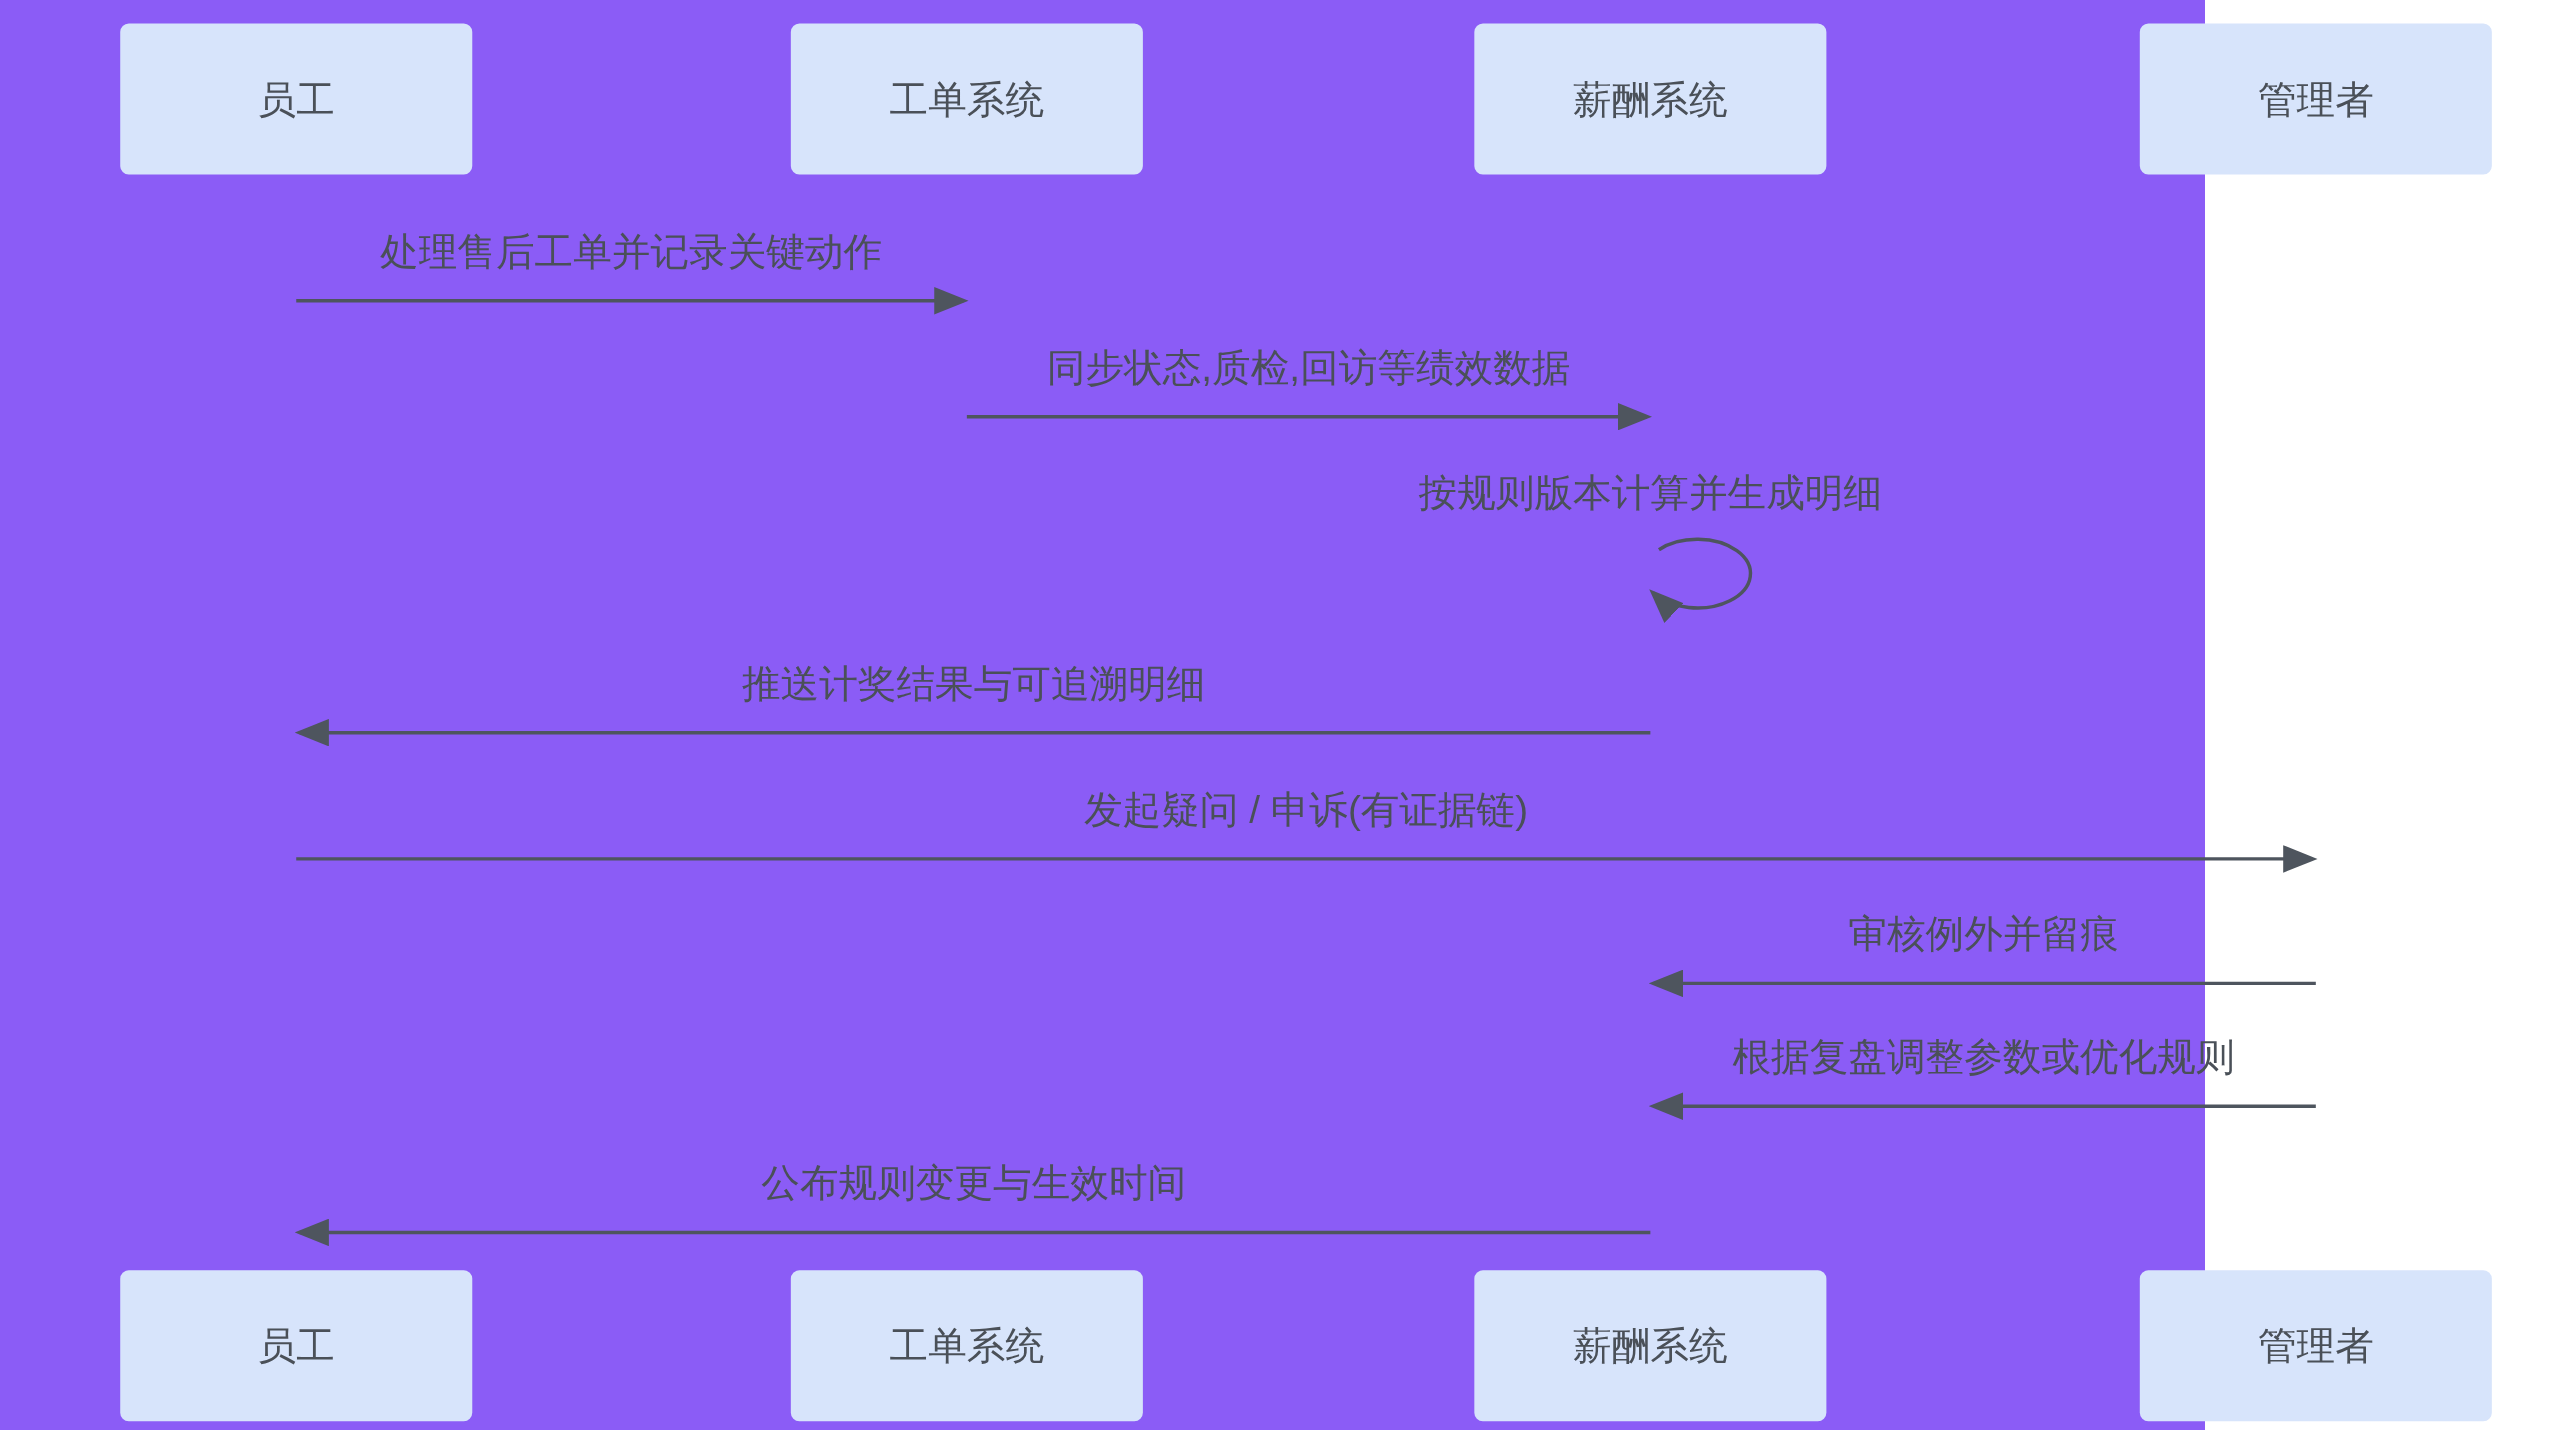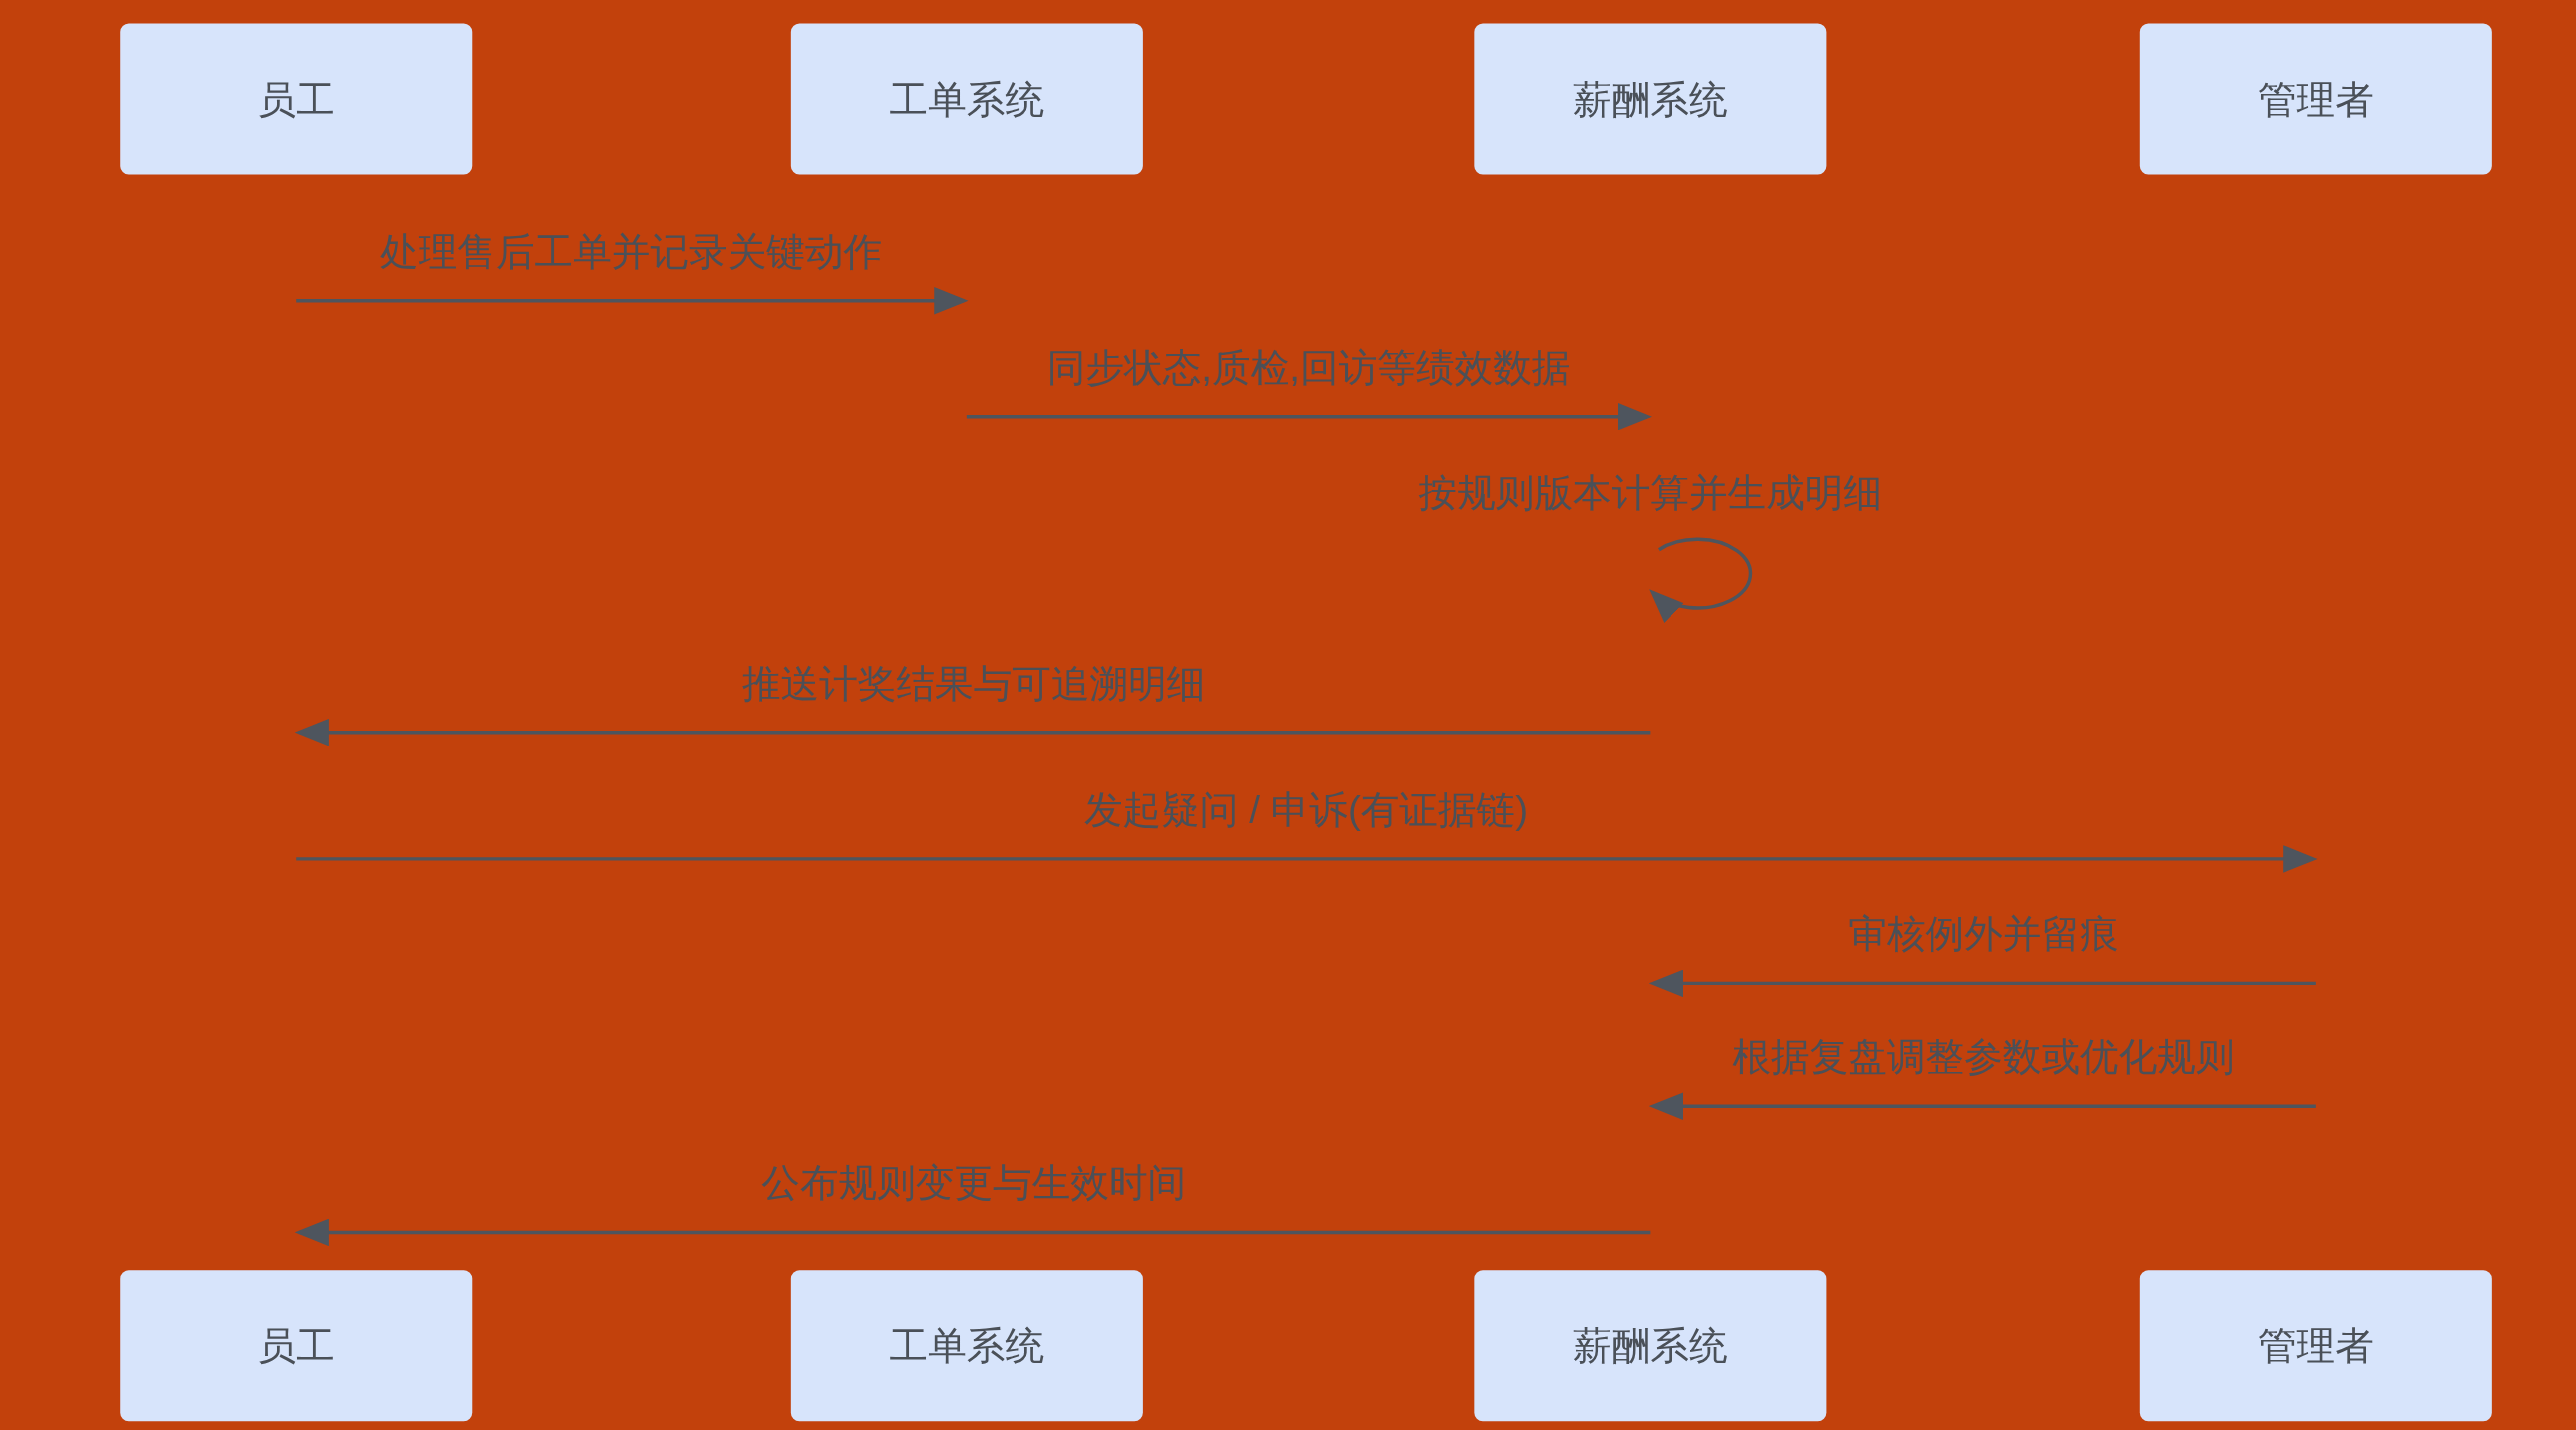--- a/index.html
+++ b/index.html
@@ -5,23 +5,23 @@
   html, body {
     margin: 0;
     padding: 0;
     width: 2576px;
     height: 1431px;
     background: #ffffff;
     font-family: "Liberation Sans", sans-serif;
   }
   #diagram-root {
     position: relative;
-    width: 2576px;
+    width: 2205px;
     height: 1431px;
-    background: #c2410c;
+    background: #8b5cf6;
   }
   svg { display: block; }
   .actor-rect {
     stroke: none;
   }
   .actor-label {
     font-family: "Liberation Sans", sans-serif;
     font-size: 45px;
     fill: #4a5058;
     text-anchor: middle;

